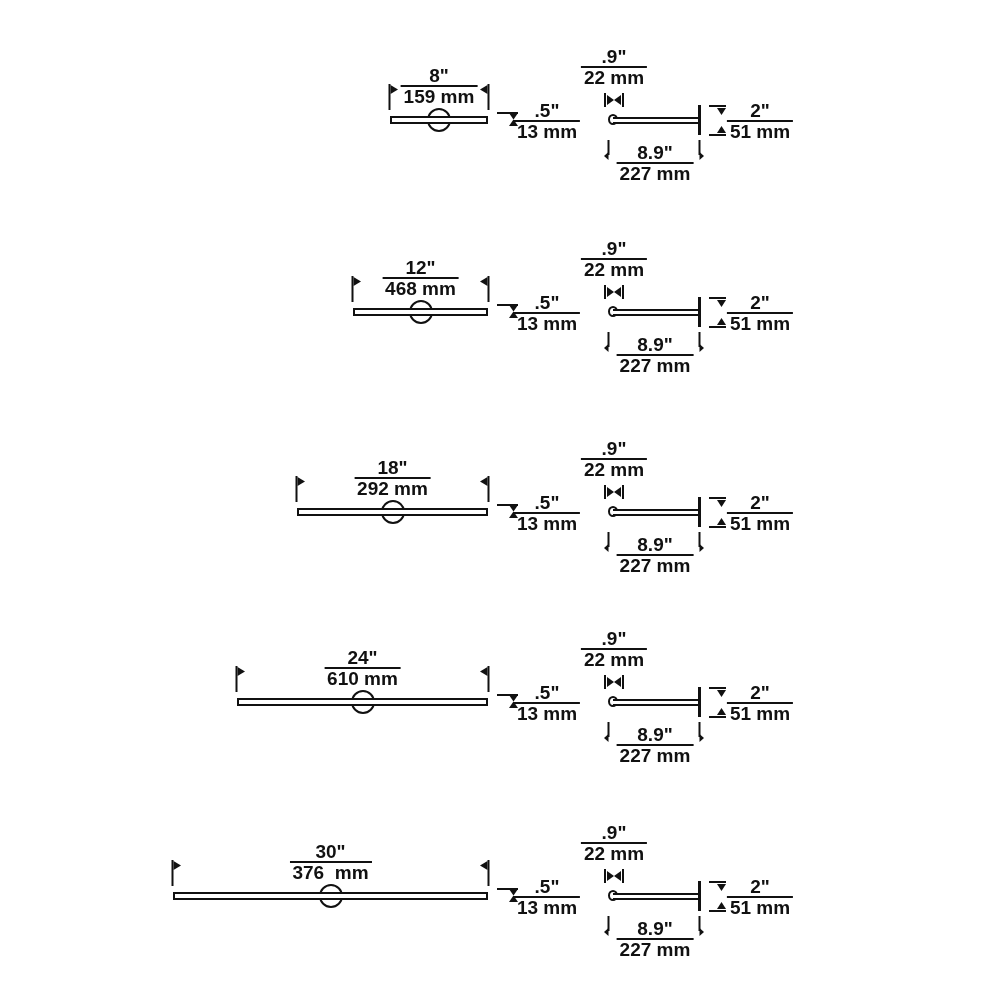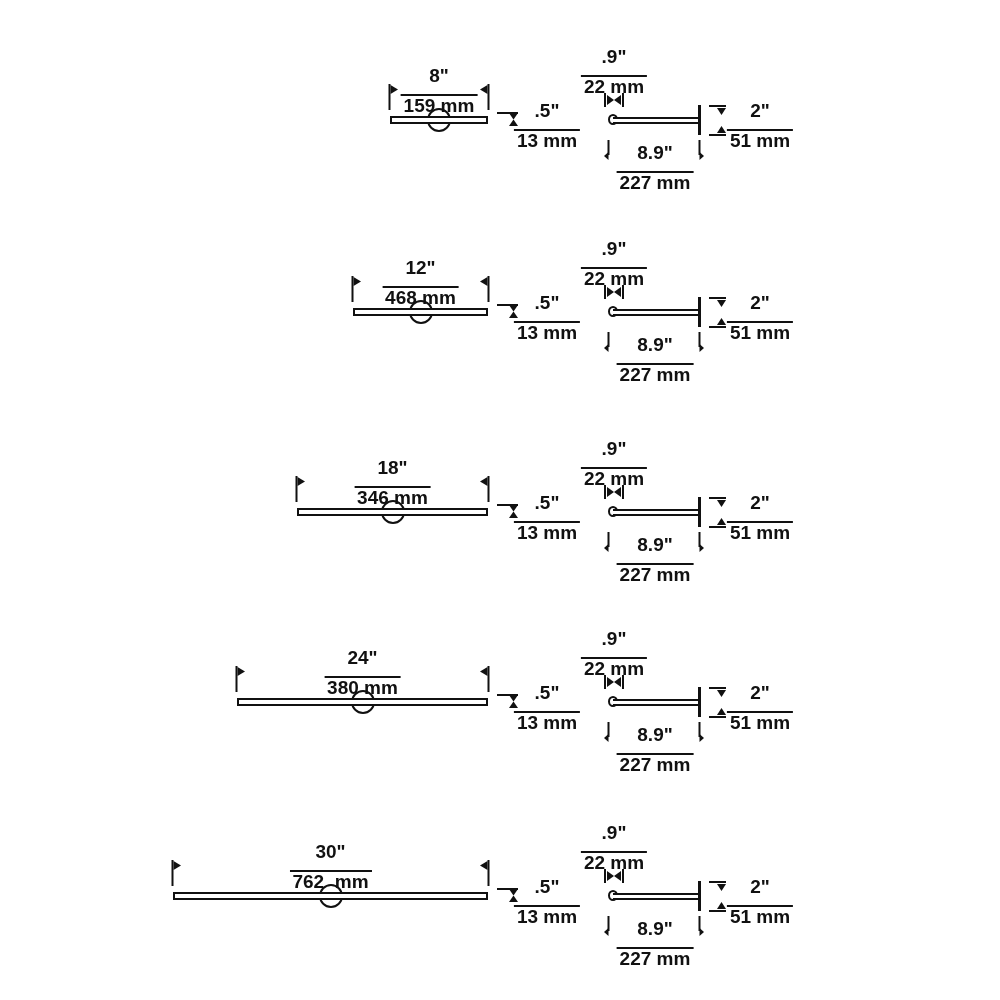--- a/index.html
+++ b/index.html
@@ -7,21 +7,21 @@
     position:relative; width:1000px; height:1000px; background:#ffffff;
     font-family:"Liberation Sans", sans-serif; color:#111; overflow:hidden;
   }
   .row { position:absolute; left:0; width:1000px; height:160px; }
   .frac {
     position:absolute; display:flex; flex-direction:column; align-items:center;
     font-weight:bold; font-size:19px; line-height:17px; color:#111;
     transform:translateX(-50%); white-space:pre; text-align:center;
   }
   .frac .num { padding:0 2px; }
-  .frac .den { border-top:2px solid #111; padding:1px 3px 0 3px; margin-top:10px; }
+  .frac .den { border-top:2px solid #111; padding:1px 3px 0 3px; margin-top:1px; }
   .fbar {
     position:absolute; top:76px; height:8px; background:#fff;
     border:2px solid #111; box-sizing:border-box; z-index:2;
   }
   .knob {
     position:absolute; top:68px; width:24px; height:24px; border:2px solid #111;
     border-radius:50%; box-sizing:border-box; z-index:1; background:transparent;
   }
   .thick-glyph { position:absolute; left:497px; top:72px; }
   .thick-frac  { left:547px; top:62px; }
@@ -196,21 +196,21 @@
       <span class="num">8.9"</span>
       <span class="den">227 mm</span>
     </div>
 
   </div>
 
   <div class="row" style="top: 432px;">
 
     <div class="frac width-frac" style="left: 392.5px;">
       <span class="num bind-win">18"</span>
-      <span class="den bind-wmm">346 mm</span>
+      <span class="den bind-wmm">292 mm</span>
     </div>
 
     <svg class="warr warr-left" width="10" height="26" viewBox="0 0 10 26" style="left: 295px;">
       <line x1="1.5" y1="0" x2="1.5" y2="26"></line>
       <polygon points="2.5,1 10,5.5 2.5,10"></polygon>
     </svg>
     <svg class="warr warr-right" width="10" height="26" viewBox="0 0 10 26" style="left: 480px;">
       <line x1="8.5" y1="0" x2="8.5" y2="26"></line>
       <polygon points="7.5,1 0,5.5 7.5,10"></polygon>
     </svg>
@@ -268,21 +268,21 @@
       <span class="num">8.9"</span>
       <span class="den">227 mm</span>
     </div>
 
   </div>
 
   <div class="row" style="top: 622px;">
 
     <div class="frac width-frac" style="left: 362.5px;">
       <span class="num bind-win">24"</span>
-      <span class="den bind-wmm">380 mm</span>
+      <span class="den bind-wmm">610 mm</span>
     </div>
 
     <svg class="warr warr-left" width="10" height="26" viewBox="0 0 10 26" style="left: 235px;">
       <line x1="1.5" y1="0" x2="1.5" y2="26"></line>
       <polygon points="2.5,1 10,5.5 2.5,10"></polygon>
     </svg>
     <svg class="warr warr-right" width="10" height="26" viewBox="0 0 10 26" style="left: 480px;">
       <line x1="8.5" y1="0" x2="8.5" y2="26"></line>
       <polygon points="7.5,1 0,5.5 7.5,10"></polygon>
     </svg>
@@ -340,21 +340,21 @@
       <span class="num">8.9"</span>
       <span class="den">227 mm</span>
     </div>
 
   </div>
 
   <div class="row" style="top: 816px;">
 
     <div class="frac width-frac" style="left: 330.5px;">
       <span class="num bind-win">30"</span>
-      <span class="den bind-wmm">762  mm</span>
+      <span class="den bind-wmm">376  mm</span>
     </div>
 
     <svg class="warr warr-left" width="10" height="26" viewBox="0 0 10 26" style="left: 171px;">
       <line x1="1.5" y1="0" x2="1.5" y2="26"></line>
       <polygon points="2.5,1 10,5.5 2.5,10"></polygon>
     </svg>
     <svg class="warr warr-right" width="10" height="26" viewBox="0 0 10 26" style="left: 480px;">
       <line x1="8.5" y1="0" x2="8.5" y2="26"></line>
       <polygon points="7.5,1 0,5.5 7.5,10"></polygon>
     </svg>

